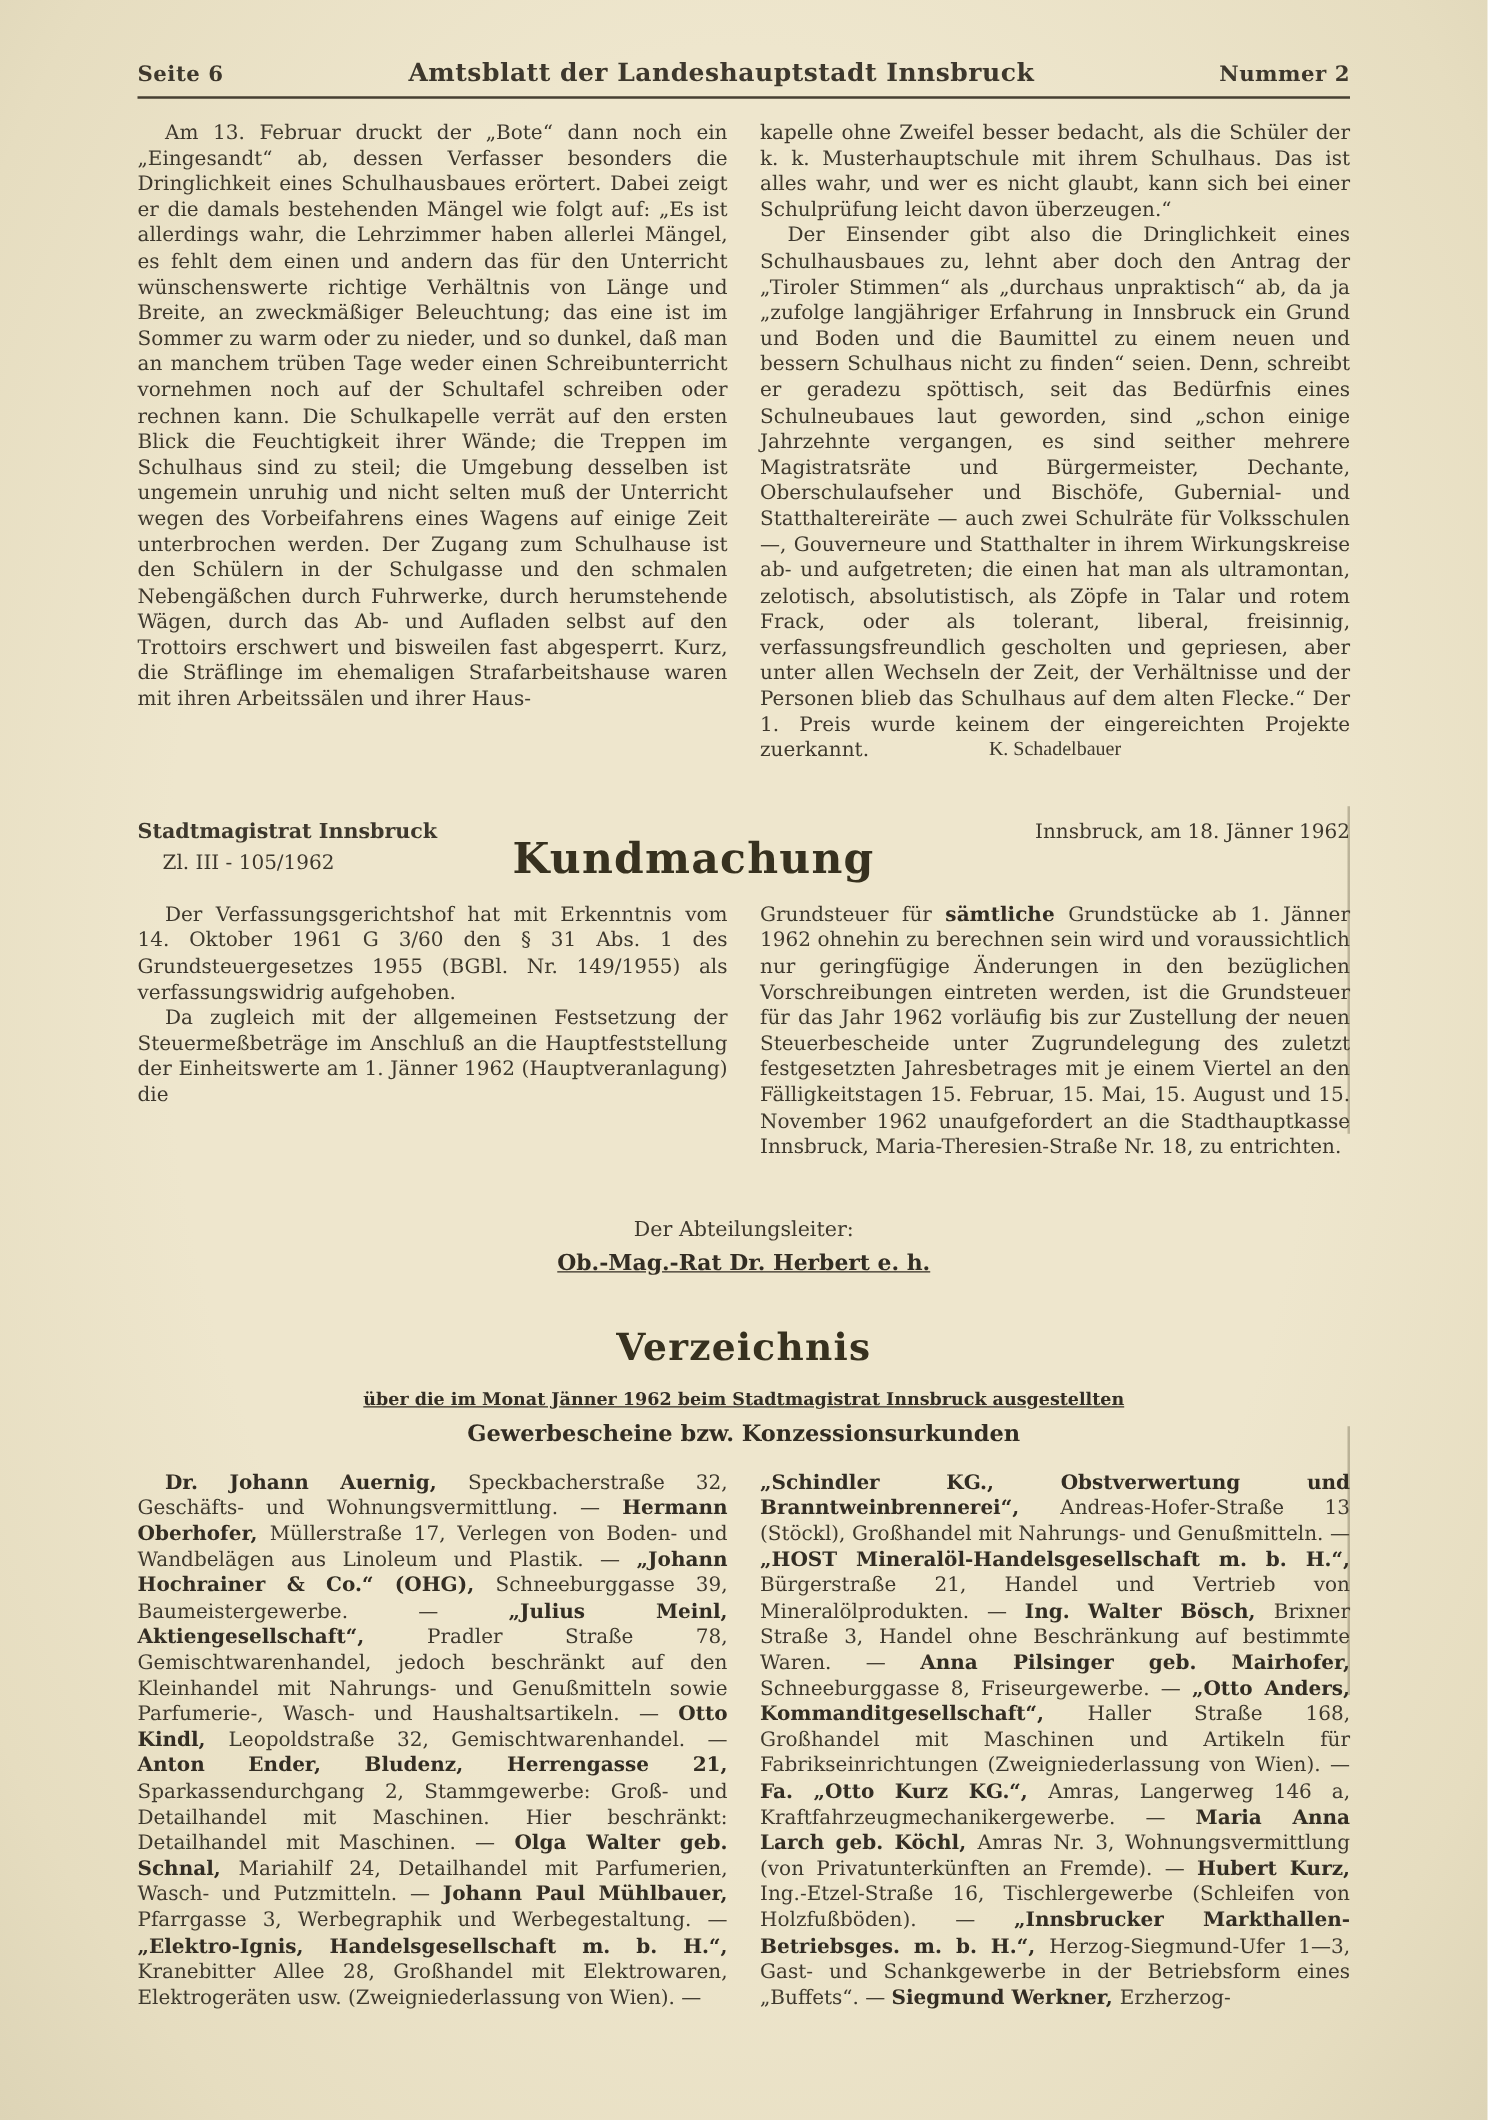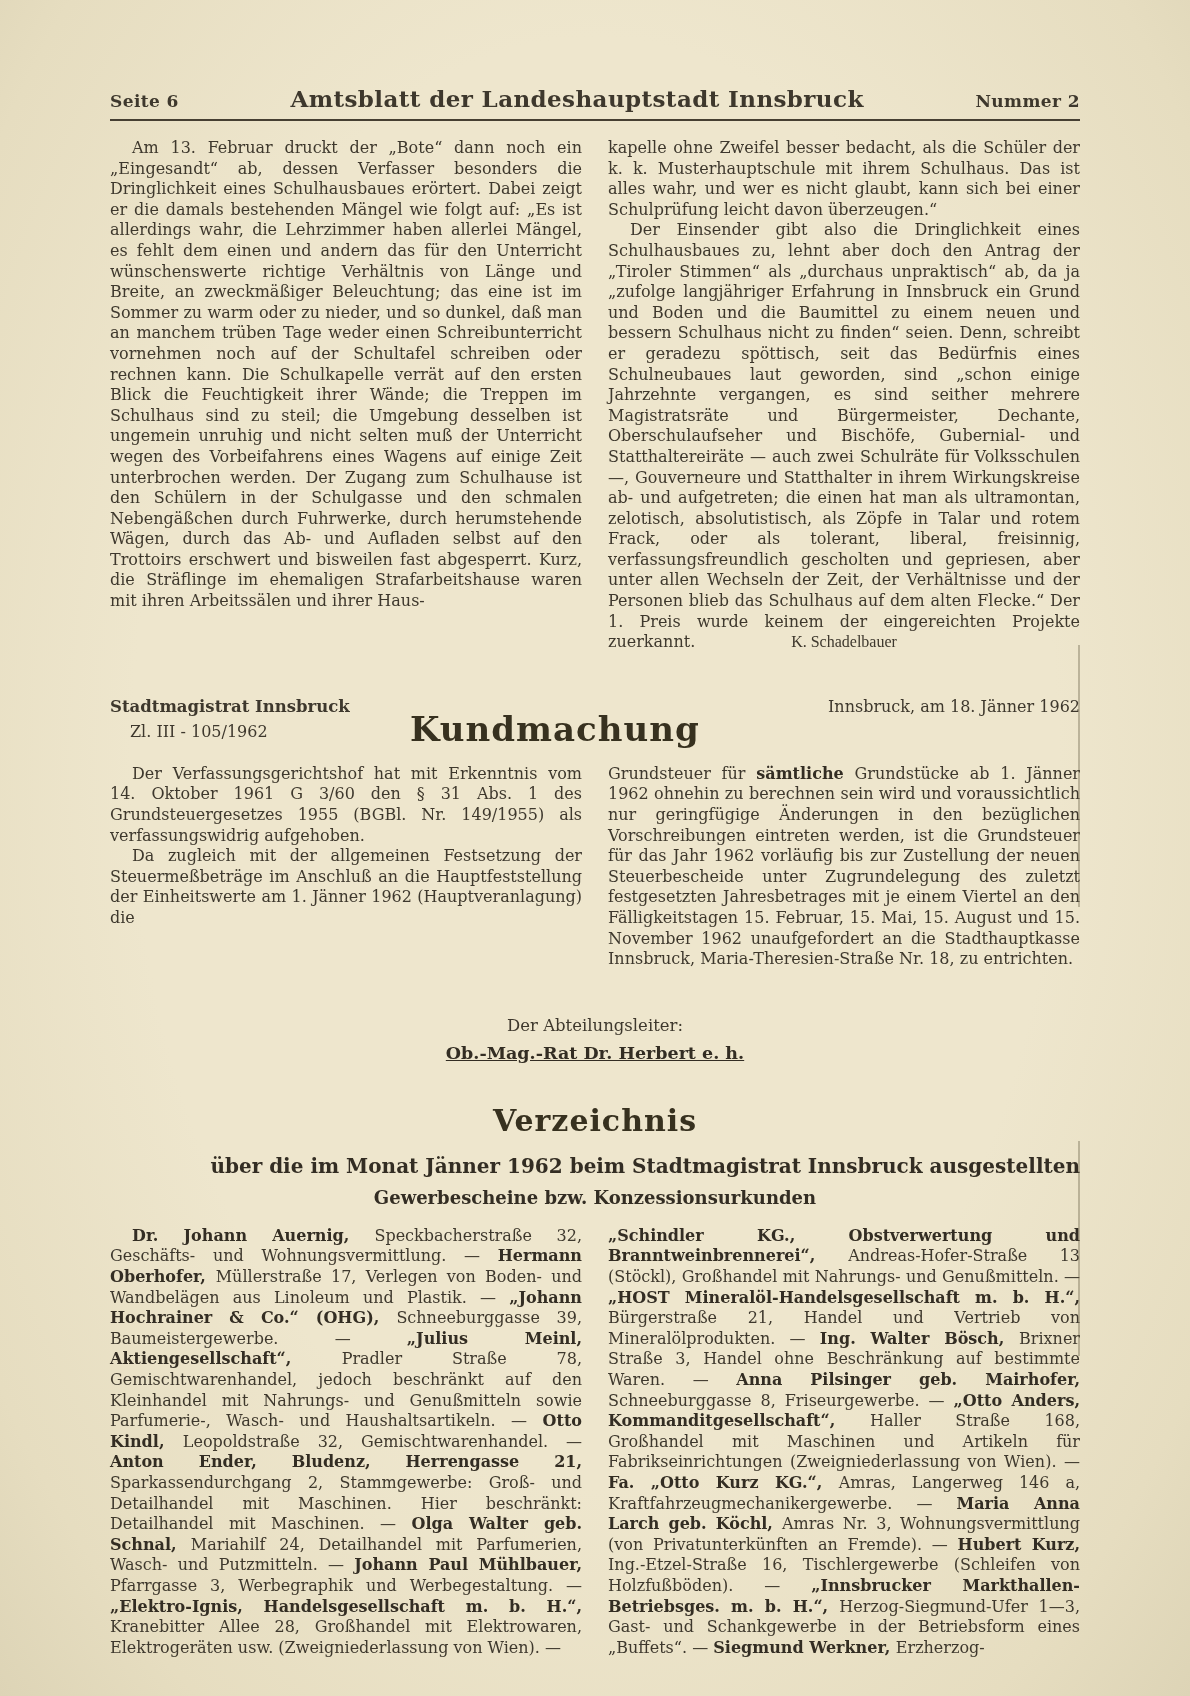--- a/index.html
+++ b/index.html
@@ -3,24 +3,24 @@
 <meta charset="utf-8">
 <style>
   html,body{margin:0;padding:0;}
   body{
     width:1190px;height:1696px;overflow:hidden;
     background:radial-gradient(ellipse at 50% 45%, #eee6cd 55%, #e6ddc0 85%, #ddd4b6 100%);
     font-family:"DejaVu Serif","Liberation Serif",serif;
     color:#3e382d;
     position:relative;
   }
-  .page{padding:66px 110px 0 110px;position:relative;margin-top:19px;}
+  .page{padding:46px 110px 0 110px;position:relative;}
   
   .hdr{display:flex;justify-content:space-between;align-items:baseline;font-size:17px;font-weight:bold;letter-spacing:.4px;}
-  .hdr .c{font-size:23px;}
+  .hdr .c{font-size:20px;}
   .hdr-rule{border:none;border-top:2.2px solid #463f32;margin:7px 0 0 0;}
   
   .cols{display:grid;grid-template-columns:1fr 1fr;column-gap:26px;margin-top:17px;}
   .para{margin:0;font-size:16px;line-height:20.6px;text-align:justify;hyphens:none;}
   .para.indent{text-indent:22px;}
   .bold{font-weight:bold;color:#332d23;}
   .article{min-height:458px;}
   .article-sig{text-align:center;font-size:16px;line-height:20.6px;margin-top:-20.6px;font-family:Liberation Serif, serif;}
   
   .km-head{display:grid;grid-template-columns:300px 1fr 300px;margin-top:44px;align-items:start;}
@@ -28,21 +28,21 @@
   .km-ref{font-size:16px;margin-top:6px;padding-left:20px;}
   .km-title{text-align:left;font-size:34px;font-weight:bold;letter-spacing:1px;margin-top:12px;color:#37311f;}
   .km-date{text-align:right;font-size:16px;}
   .km-sub{text-align:center;font-size:16.5px;margin-top:10px;}
   .km-body{margin-top:15px;min-height:206px;}
   .sig-block{text-align:center;margin-top:46px;}
   .sig-role{font-size:16.5px;}
   .sig-name{font-size:17.5px;font-weight:bold;margin-top:8px;color:#332d23;text-decoration:underline;}
   
   .vz-title{text-align:center;font-size:30px;font-weight:bold;letter-spacing:1px;margin-top:40px;color:#37311f;}
-  .vz-sub1{text-align:right;font-size:20px;font-weight:bold;margin-top:16px;color:#332d23;}
+  .vz-sub1{text-align:center;font-size:14px;font-weight:bold;margin-top:16px;color:#332d23;text-decoration:underline;}
   .vz-sub2{text-align:center;font-size:18px;font-weight:bold;margin-top:9px;color:#332d23;}
   .vz-body{margin-top:18px;}
   
   .scan-line{position:absolute;width:1.5px;background:rgba(95,85,60,.35);left:1078px;}
   .scan-line.a{top:645px;height:262px;}
   .scan-line.b{top:1141px;height:215px;}
 </style>
 </head>
 <body>
 

